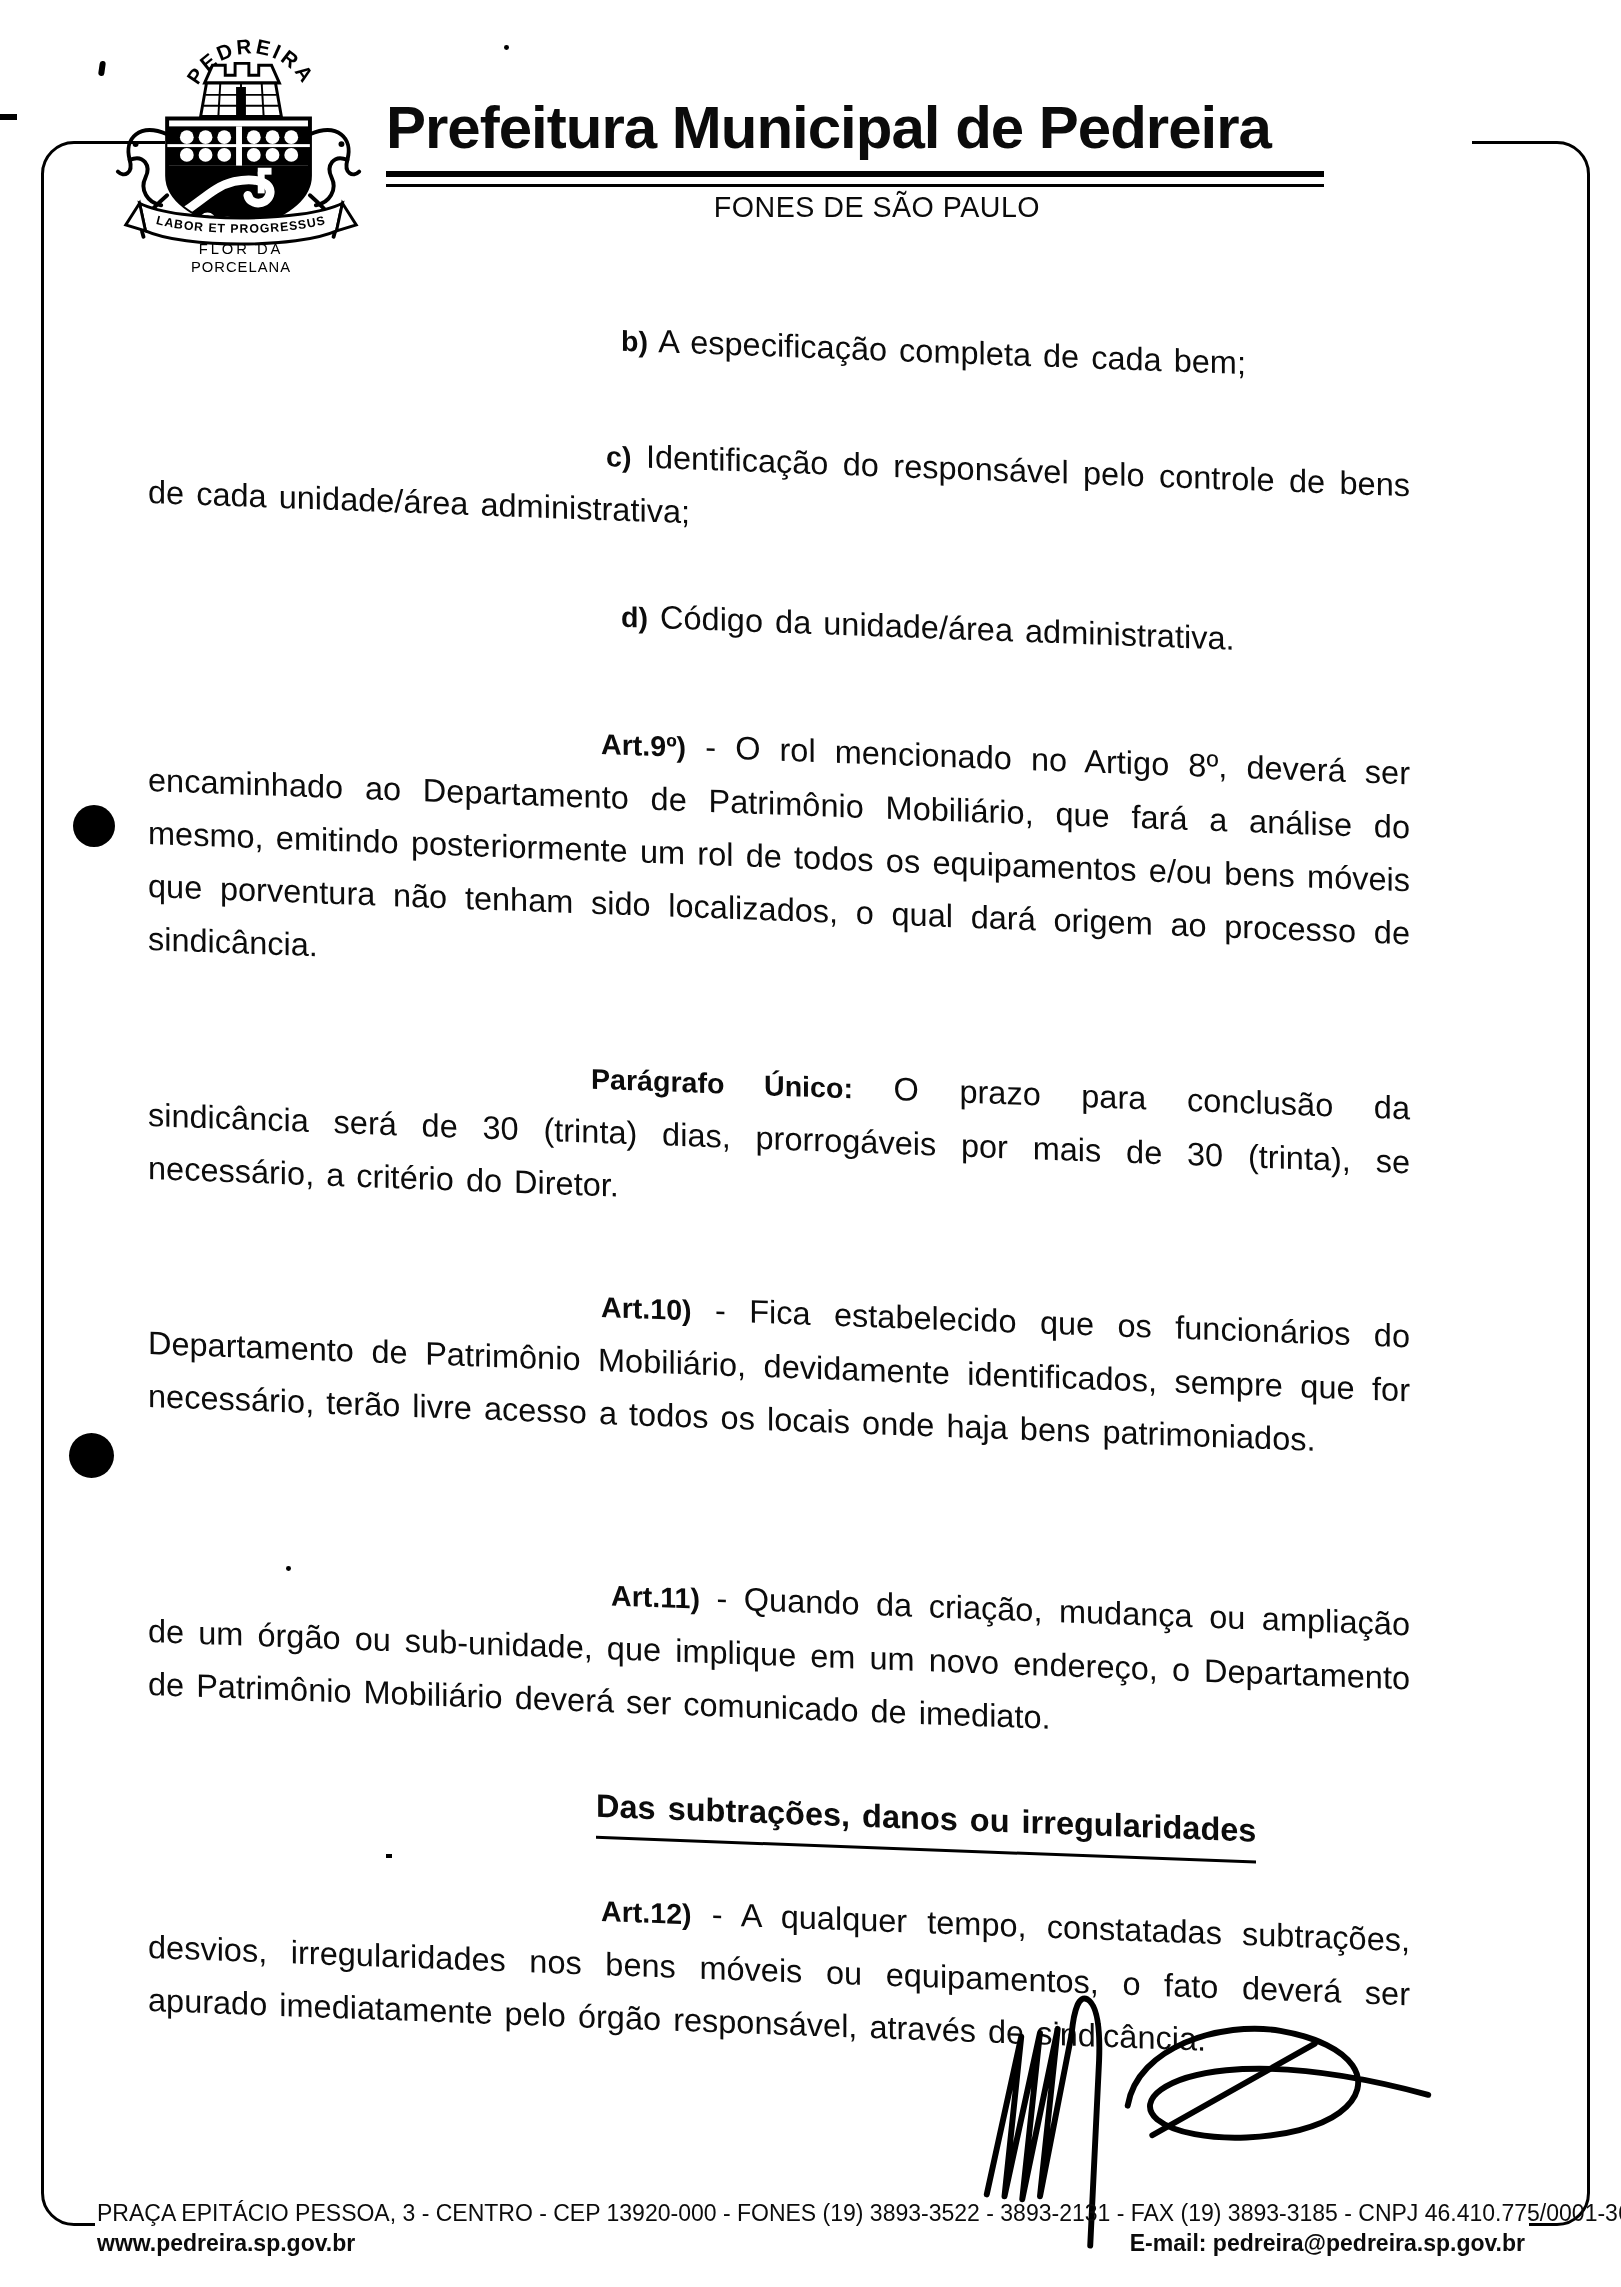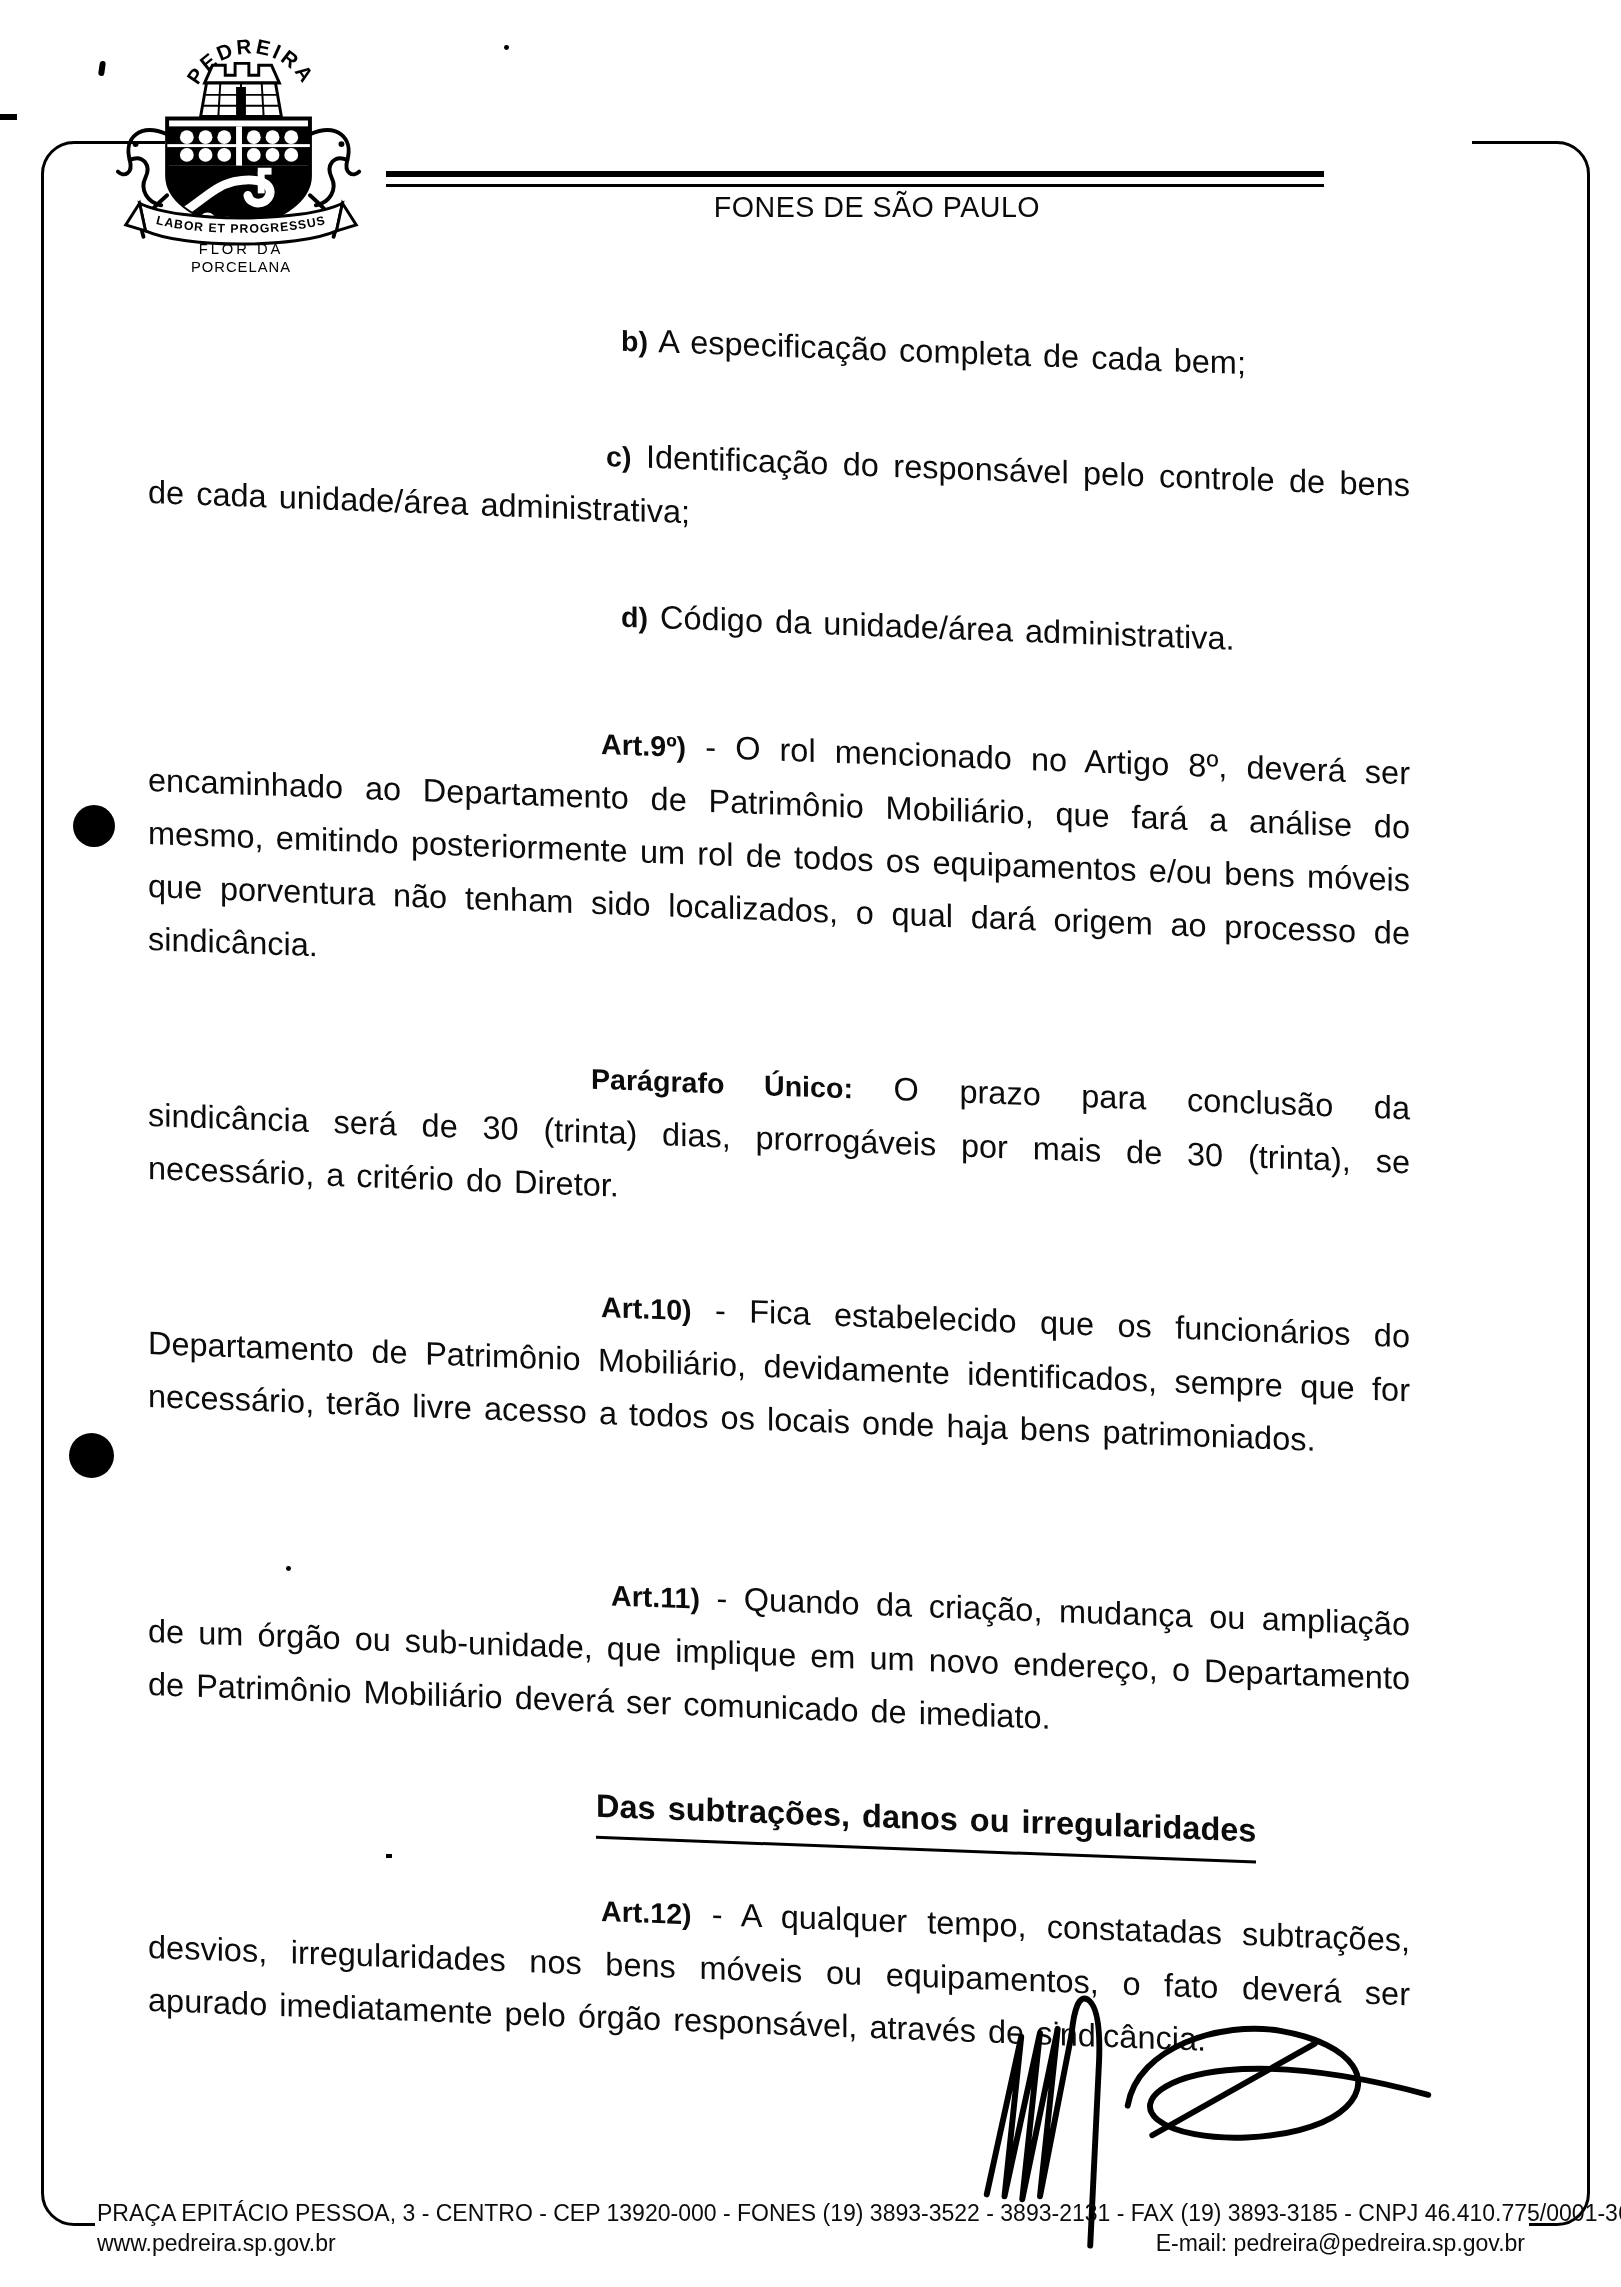--- a/index.html
+++ b/index.html
@@ -56,20 +56,21 @@
   
   .signature{position:absolute; left:965px; top:1950px; width:483px; height:337px; z-index:5;}
   
   .footer-line1{
     position:absolute; left:97px; top:2200px; width:1428px; z-index:6;
     font-size:23px; white-space:nowrap; letter-spacing:0px;
   }
   .footer-line2{
     position:absolute; left:97px; top:2230px; width:1428px; z-index:6;
     font-size:23px;
+    font-weight:bold;
   }
   .footer-site{float:left;}
   .footer-email{float:right;}
 </style>
 </head>
 <body>
 
 <div class="page">
 
   <div class="frame"></div>
@@ -144,20 +145,21 @@
       <path d="M30,178 L16,200 L36,206 Z M236,178 L250,200 L230,206 Z" fill="#fff" stroke="#000" stroke-width="3"></path>
       <text font-size="12.5" font-weight="bold" letter-spacing="1" fill="#000">
         <textPath href="#ribbonPath" startOffset="50%" text-anchor="middle">LABOR ET PROGRESSUS</textPath>
       </text>
     </g>
 
     <text x="133" y="230" text-anchor="middle" font-size="15" letter-spacing="3" fill="#000">FLOR DA</text>
     <text x="133" y="248" text-anchor="middle" font-size="15" letter-spacing="1" fill="#000">PORCELANA</text>
   </svg>
 
+  <div class="doc-title">Prefeitura Municipal de Pedreira</div>
   <div class="title-rule"></div>
   <div class="subtitle">FONES DE SÃO PAULO</div>
 
   <div class="typed">
 
     <p style="top:29.6px; text-indent:473px"><span class="lbl">b)</span><span> </span><span>A especificação completa de cada bem;</span></p>
 
     <p style="top:146px; text-indent:458px"><span class="lbl">c)</span><span> </span><span>Identificação do responsável pelo controle de bens de cada unidade/área administrativa;</span></p>
 
     <p style="top:306px; text-indent:473px"><span class="lbl">d)</span><span> </span><span>Código da unidade/área administrativa.</span></p>

